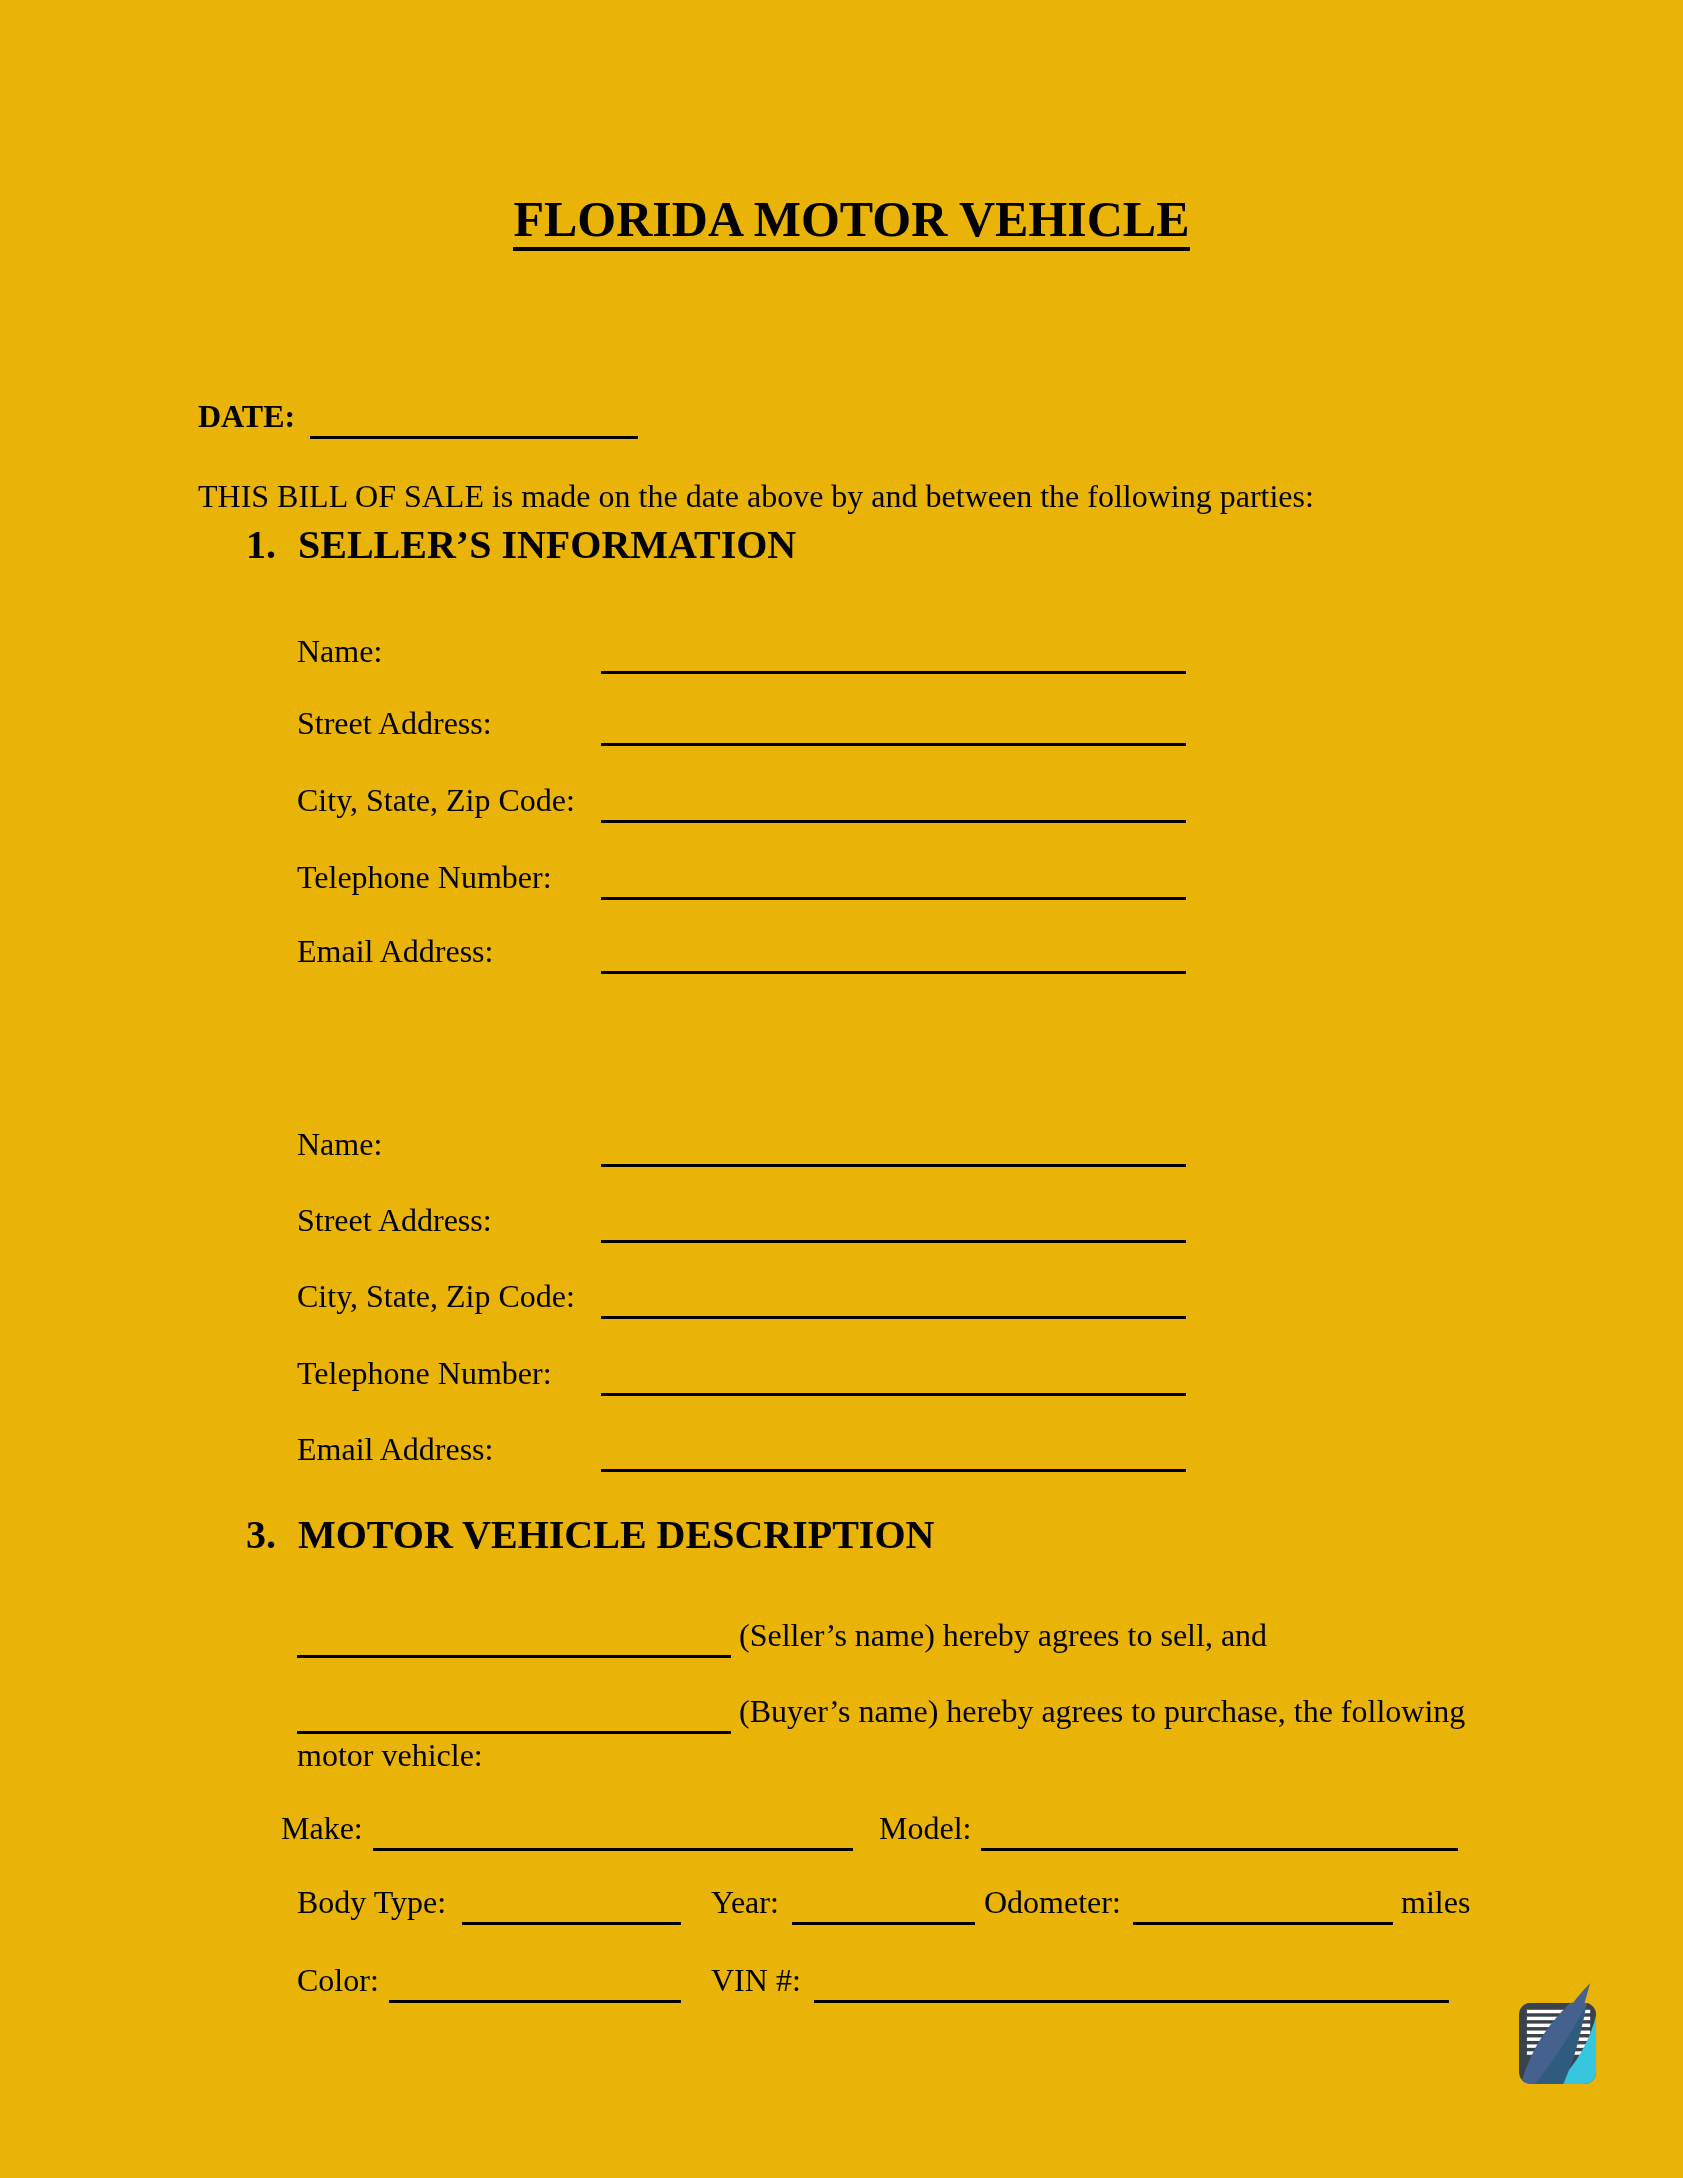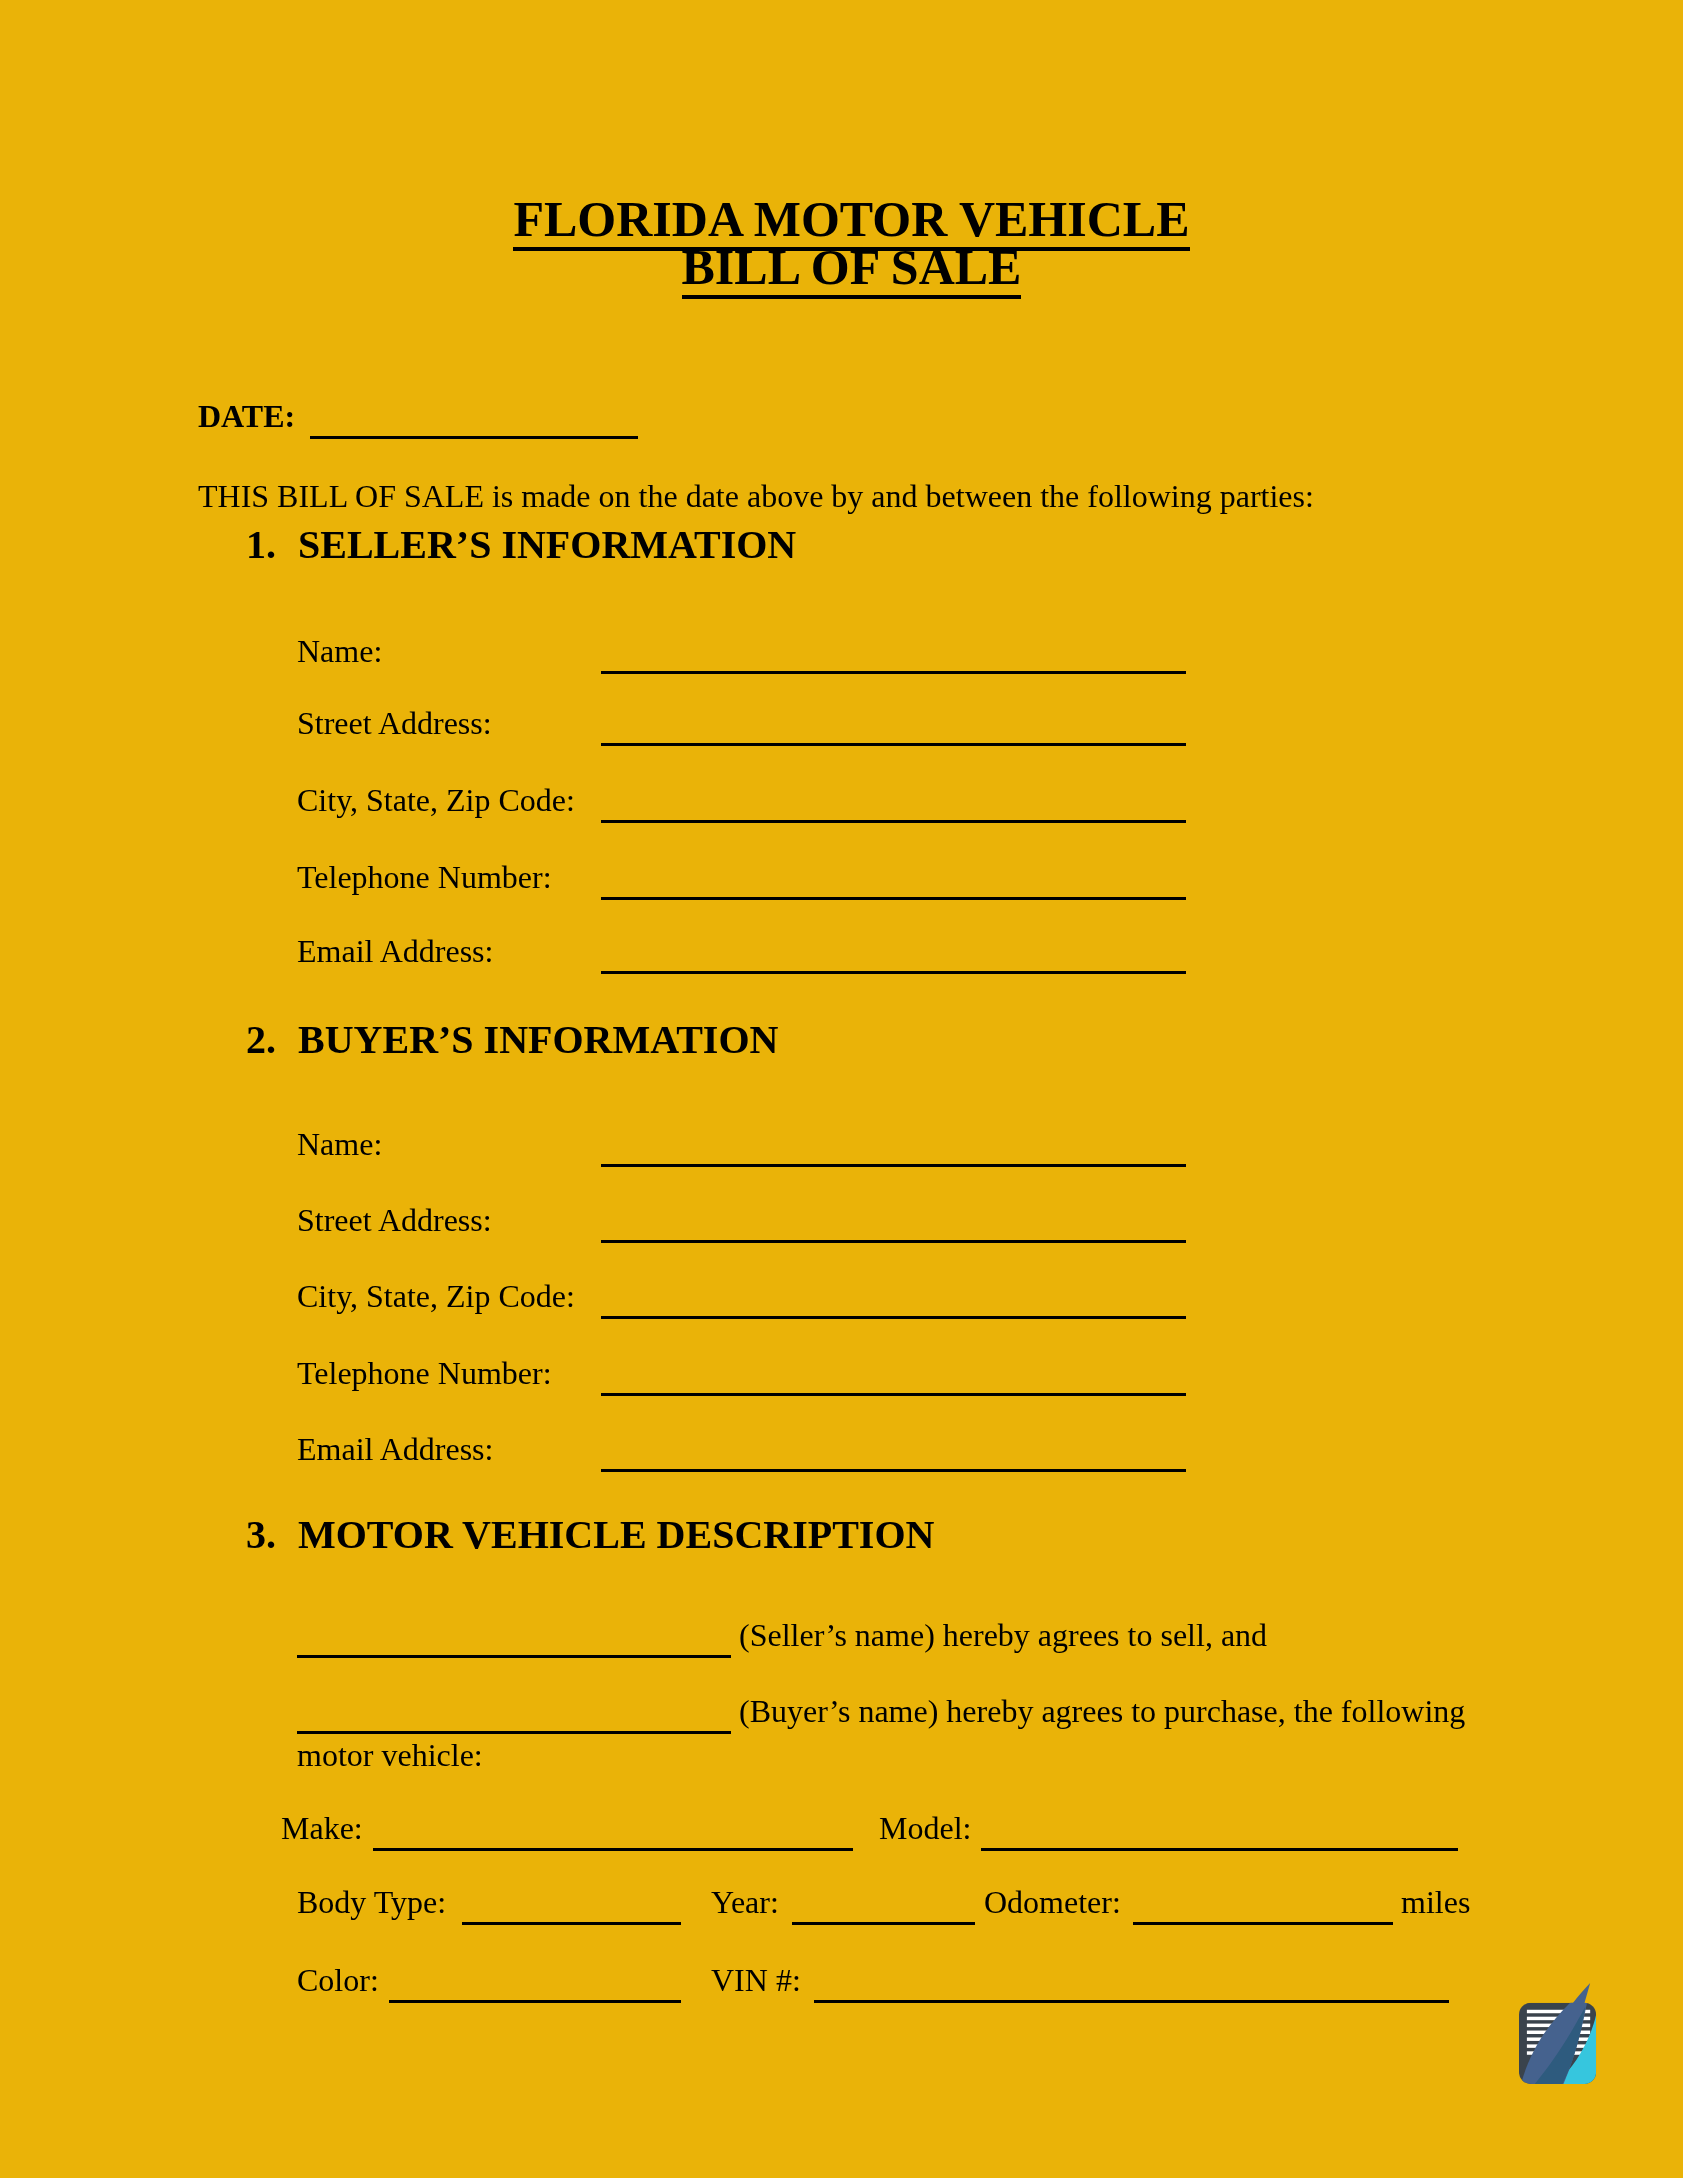--- a/index.html
+++ b/index.html
@@ -27,21 +27,20 @@
 
   .logo { position:absolute; left:1517px; top:1983px; width:89px; height:103px; }
 </style>
 </head>
 <body>
 
 <div class="page">
 
   <div class="title">
     <div><span class="tline">FLORIDA MOTOR VEHICLE</span></div>
-    <div><span class="tline">BILL OF SALE</span></div>
   </div>
 
   <div class="row" style="top:367px; left:198px;">
     <span class="lbl b" style="width:112px;">DATE:</span><span class="blank" style="width:328px;"></span>
   </div>
 
   <div class="row" style="top:447px; left:198px;">THIS BILL OF SALE is made on the date above by and between the following parties:</div>
 
   <div class="heading-row" style="top:521px; left:246px;">
     <span class="num">1.</span><span>SELLER’S INFORMATION</span>
@@ -56,23 +55,20 @@
   <div class="row frow" style="top:751px; left:297px;">
     <span class="lbl">City, State, Zip Code:</span><span class="blank"></span>
   </div>
   <div class="row frow" style="top:828px; left:297px;">
     <span class="lbl">Telephone Number:</span><span class="blank"></span>
   </div>
   <div class="row frow" style="top:902px; left:297px;">
     <span class="lbl">Email Address:</span><span class="blank"></span>
   </div>
 
-  <div class="heading-row" style="top:1016px; left:246px;">
-    <span class="num">2.</span><span>BUYER’S INFORMATION</span>
-  </div>
 
   <div class="row frow" style="top:1095px; left:297px;">
     <span class="lbl">Name:</span><span class="blank"></span>
   </div>
   <div class="row frow" style="top:1171px; left:297px;">
     <span class="lbl">Street Address:</span><span class="blank"></span>
   </div>
   <div class="row frow" style="top:1247px; left:297px;">
     <span class="lbl">City, State, Zip Code:</span><span class="blank"></span>
   </div>

